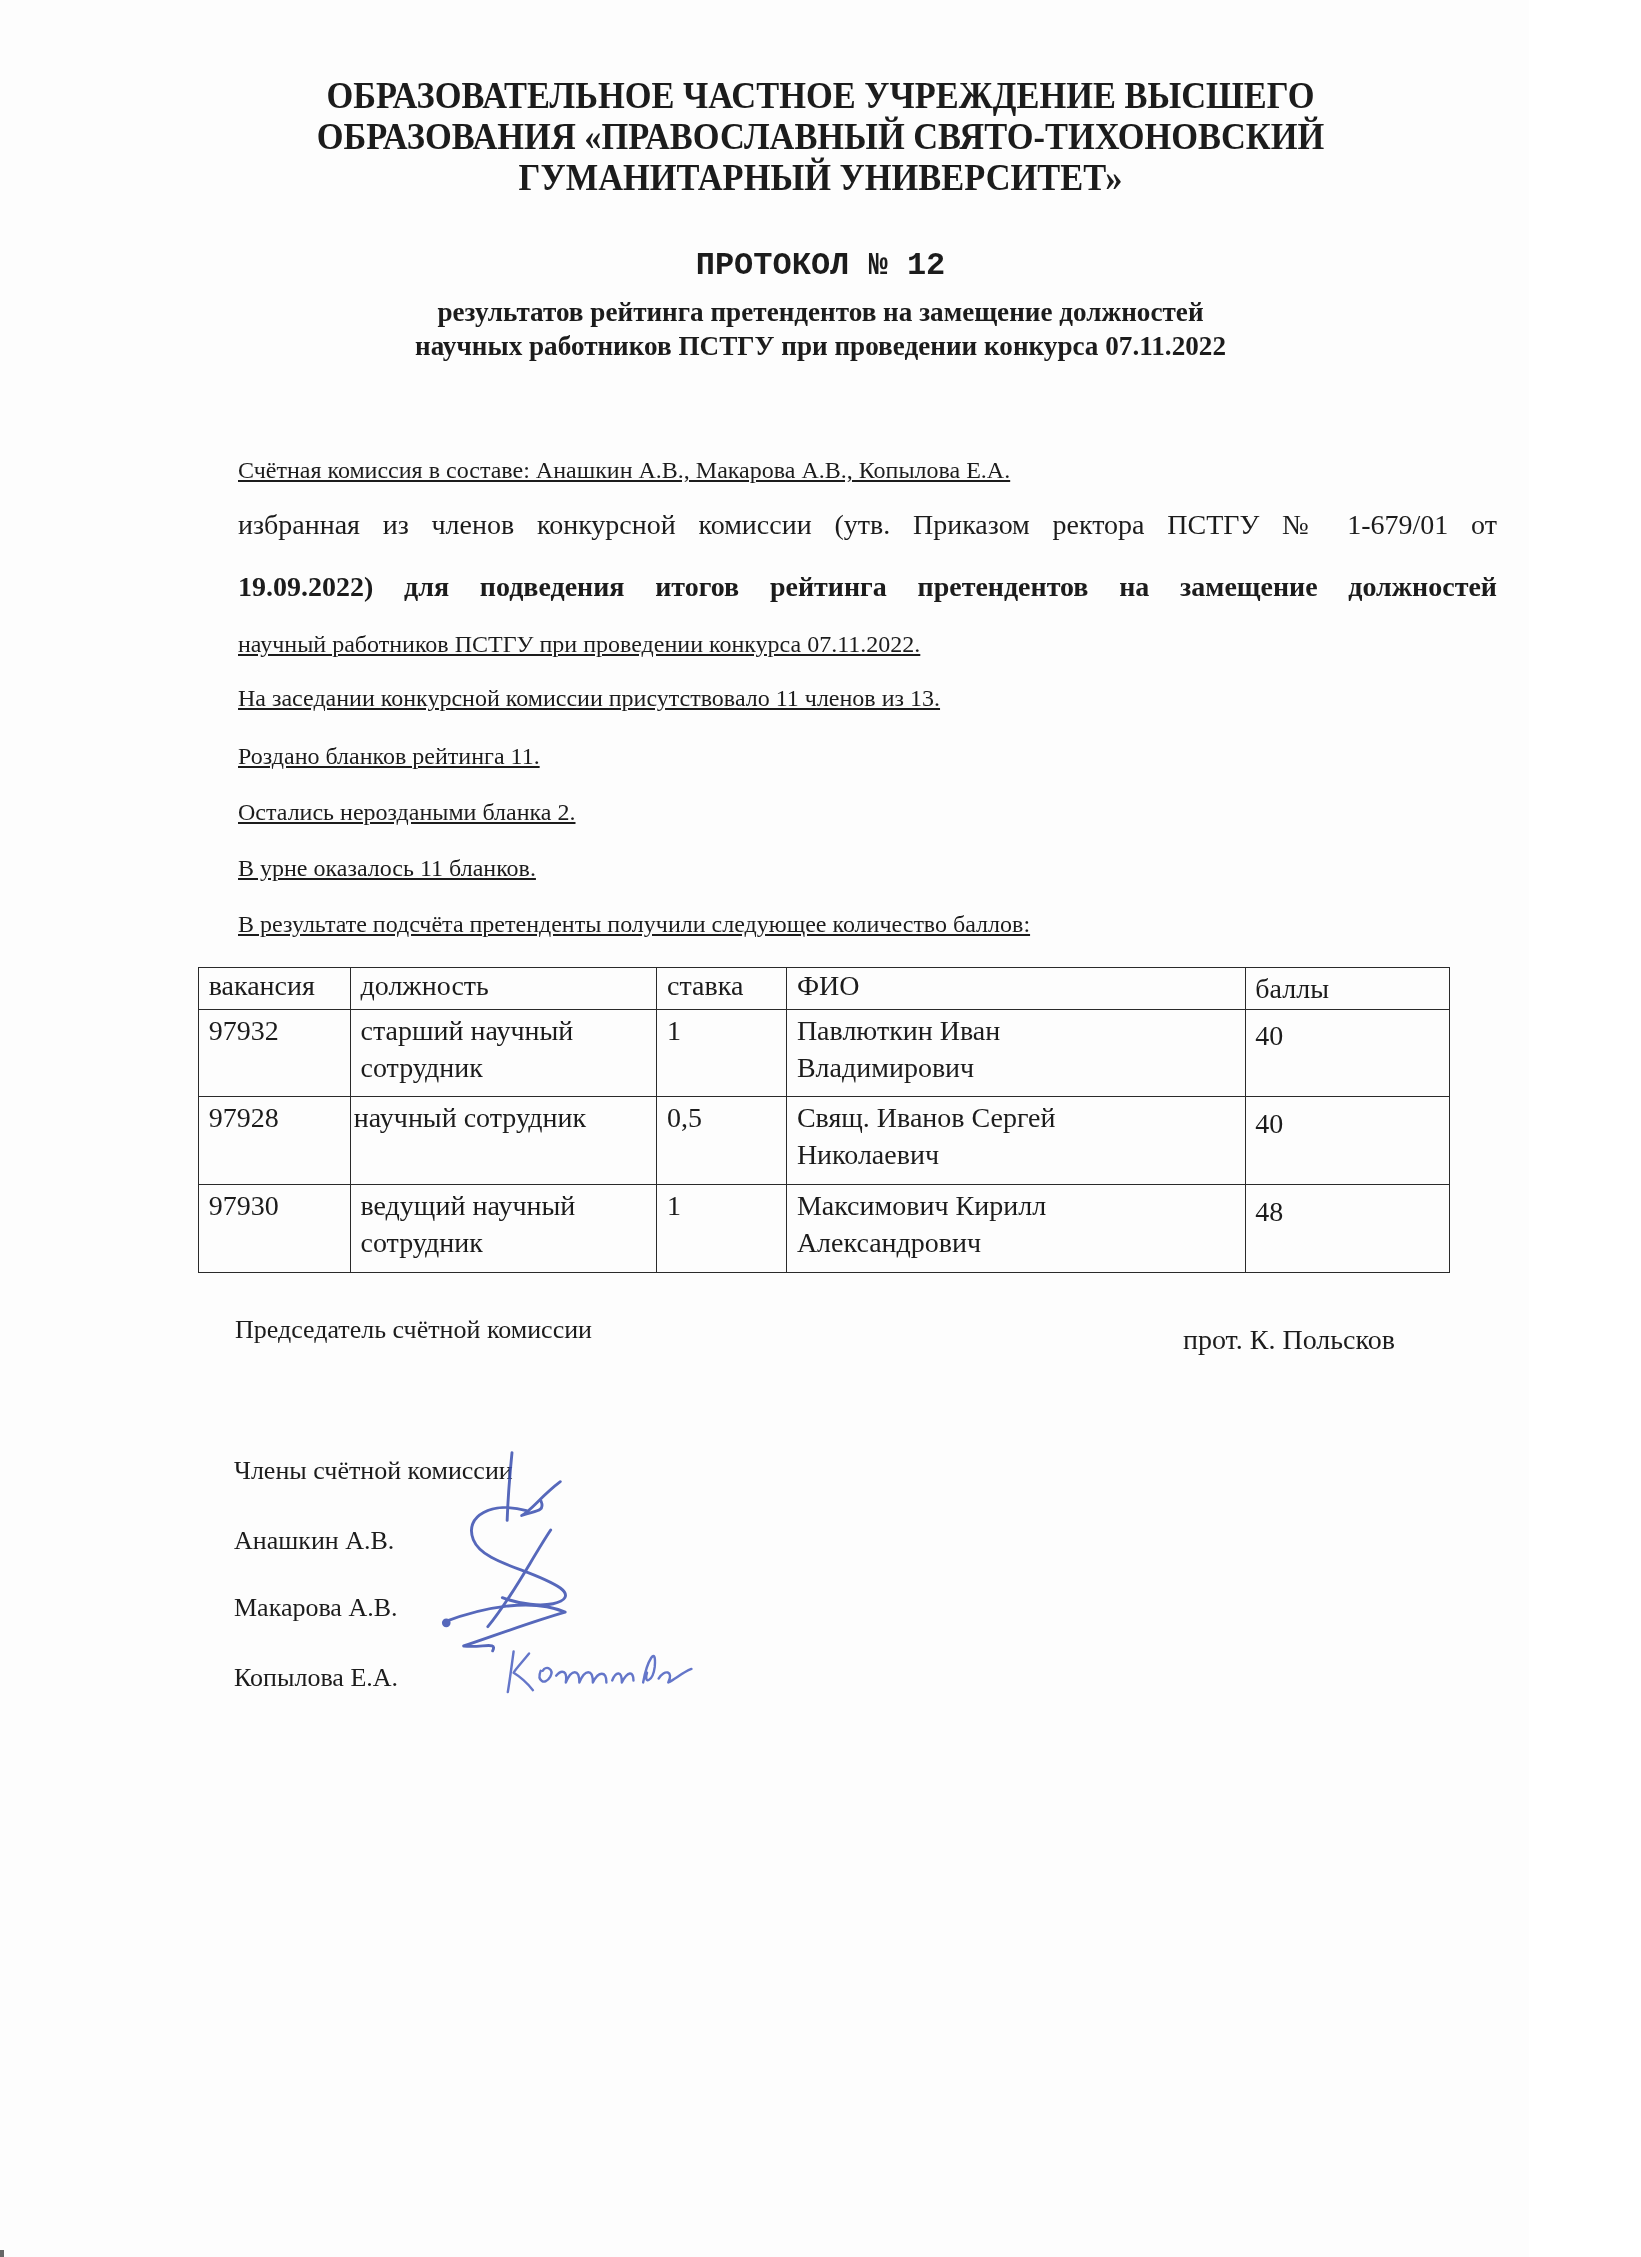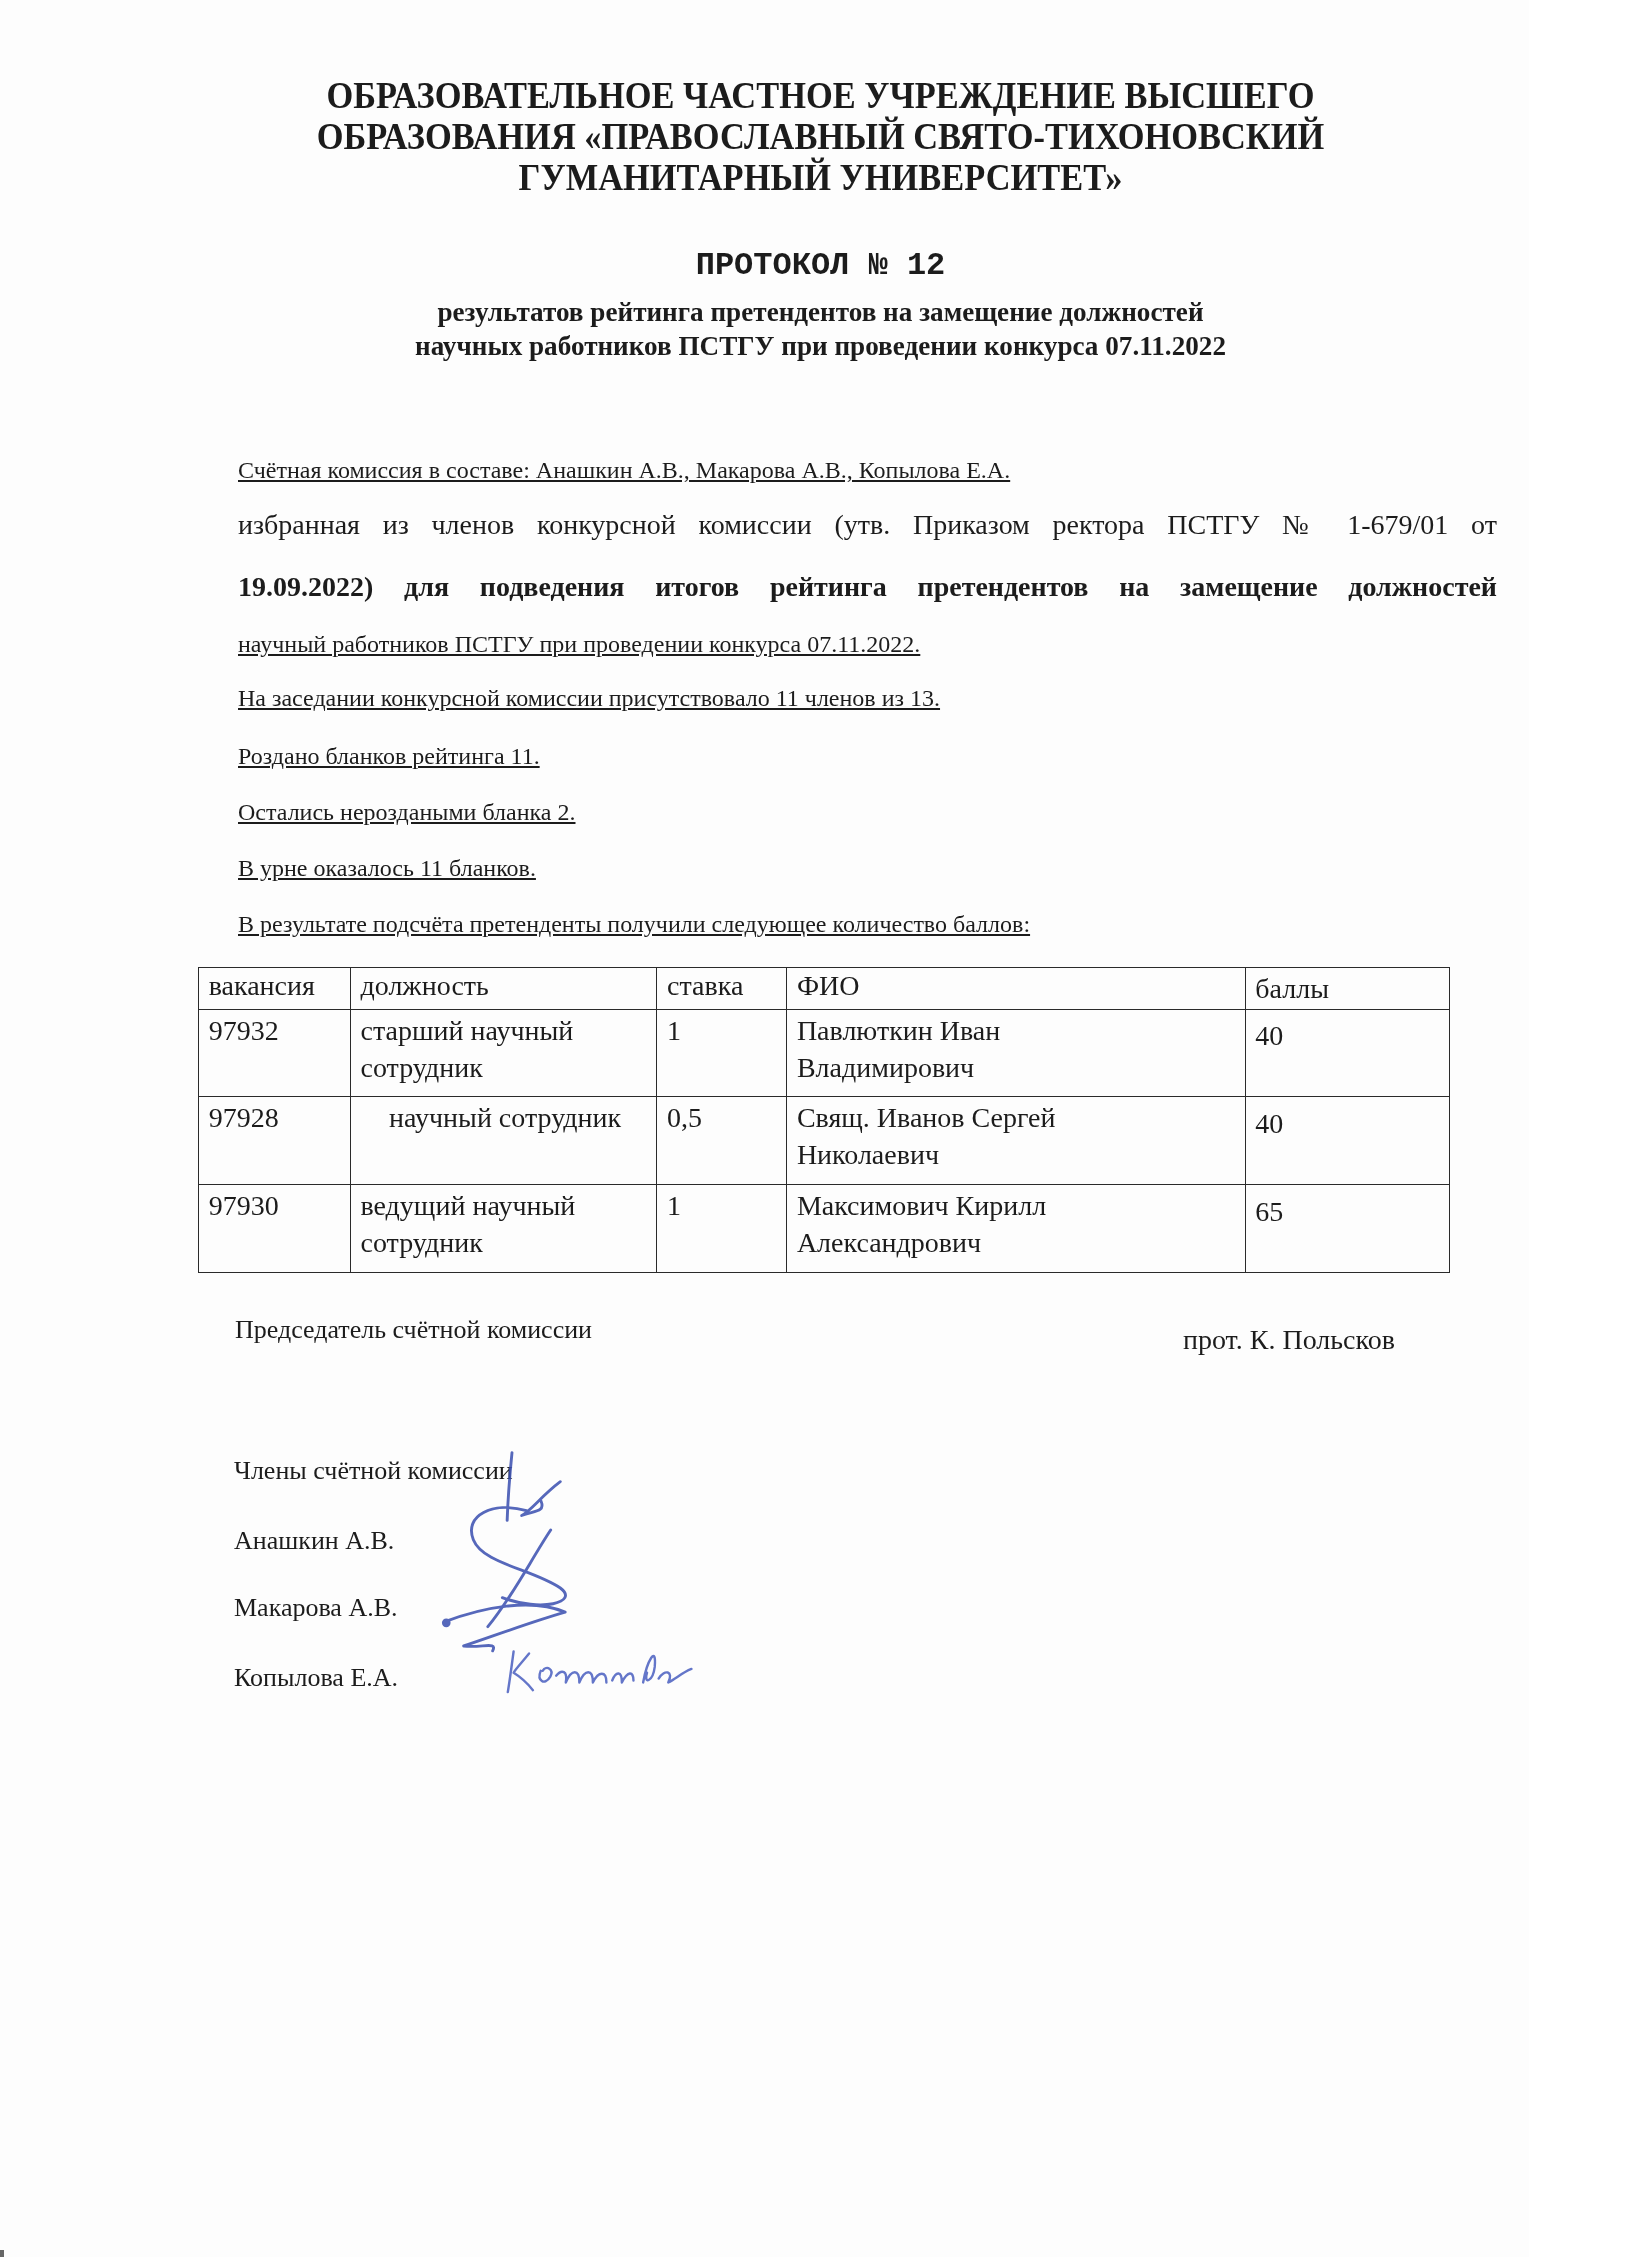--- a/index.html
+++ b/index.html
@@ -72,31 +72,31 @@
     </tr>
     <tr class="row">
       <td>97932</td>
       <td>старший научный сотрудник</td>
       <td>1</td>
       <td style="padding-right:164px;">Павлюткин Иван Владимирович</td>
       <td style="padding-top:7.7px;">40</td>
     </tr>
     <tr class="row">
       <td>97928</td>
-      <td style="padding-left:3px; white-space:nowrap;text-align:center;">научный сотрудник</td>
+      <td style="padding-left:3px; white-space:nowrap;">научный сотрудник</td>
       <td>0,5</td>
       <td style="padding-right:126px;">Свящ. Иванов Сергей Николаевич</td>
       <td style="padding-top:7.7px;">40</td>
     </tr>
     <tr class="row">
       <td>97930</td>
       <td>ведущий научный сотрудник</td>
       <td>1</td>
       <td style="padding-right:97px;">Максимович Кирилл Александрович</td>
-      <td style="padding-top:7.7px;">65</td>
+      <td style="padding-top:7.7px;">48</td>
     </tr>
   </tbody>
     </table>
 
   <div class="sig-label" style="left:235px; top:1315px;">Председатель счётной комиссии</div>
   <div class="sig-label" style="left:1183px; top:1325px; font-size:28px;">прот. К. Польсков</div>
 
   <div class="sig-label" style="left:234px; top:1456px;">Члены счётной комиссии</div>
   <div class="sig-label" style="left:234px; top:1526px;">Анашкин А.В.</div>
   <div class="sig-label" style="left:234px; top:1593px;">Макарова А.В.</div>

